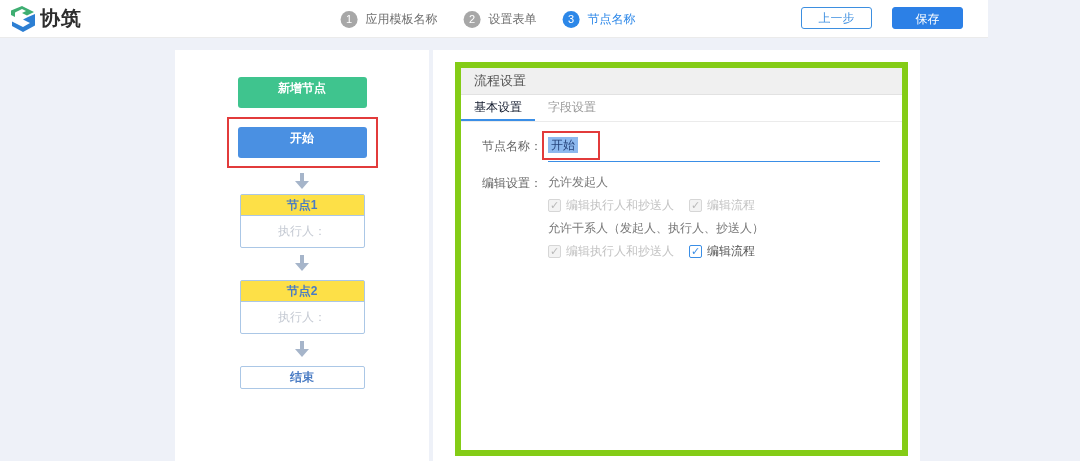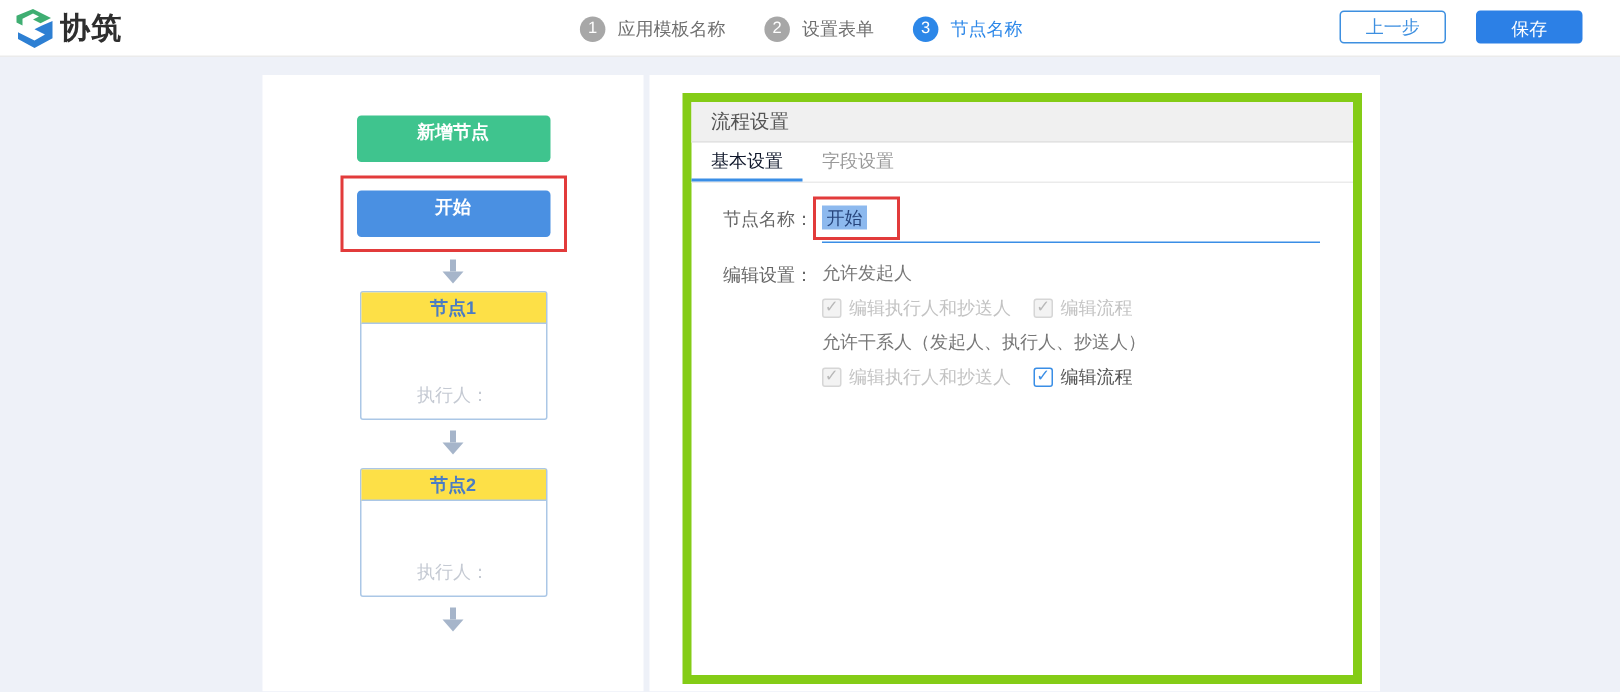--- a/index.html
+++ b/index.html
@@ -6,21 +6,21 @@
   html,body { width:1080px; height:461px; overflow:hidden; }
   body {
     font-family:"Liberation Sans","DejaVu Sans",sans-serif;
     background:#eef1f8;
     position:relative;
     font-size:12px;
   }
 
   
   .topbar {
-    position:absolute; top:0; left:0; width:1080px; height:38px;
+    position:absolute; top:0; left:0; width:988px; height:38px;
     background:#fff; border-bottom:1px solid #ebebeb;
     display:flex; align-items:center;
   }
   .logo { display:flex; align-items:center; margin-left:10px; gap:4px; }
   .logo svg { display:block; }
   .logo-text { font-size:20px; font-weight:bold; color:#2e2e2e; letter-spacing:1px; }
 
   .steps {
     position:absolute; left:50%; top:0; transform:translateX(-52%);
     height:38px; display:flex; align-items:center; gap:26px;
@@ -57,21 +57,21 @@
   .arrow::before { content:""; position:absolute; left:6px; top:0; width:4px; height:8px; background:#a6b5ca; }
   .arrow::after  { content:""; position:absolute; left:1px; top:8px;
                    border-left:7px solid transparent; border-right:7px solid transparent;
                    border-top:8px solid #a6b5ca; }
 
   .node { width:125px; border:1px solid #abc7e6; border-radius:2px; background:#fff; }
   .node-1 { margin-top:5px; }
   .node-2 { margin-top:9px; }
   .node-header { height:21px; line-height:21px; text-align:center; background:#fde047;
                  color:#4a7cc4; font-weight:bold; font-size:12px; border-bottom:1px solid #abc7e6; }
-  .node-body { height:31px; line-height:31px; text-align:center; color:#c5cad3; font-size:12px;margin-top:32px; }
+  .node-body { height:31px; line-height:31px; text-align:center; color:#c5cad3; font-size:12px; }
   .end-node { width:125px; height:23px; line-height:21px; text-align:center; margin-top:9px;
               border:1px solid #abc7e6; border-radius:2px; color:#4a7cc4; font-weight:bold; font-size:12px; background:#fff; }
   .arrow-2 { margin-top:7px; }
   .arrow-3 { margin-top:7px; }
 
   
   .settings-card {
     position:absolute; left:433px; top:50px; width:487px; height:411px; background:#fff;
   }
   .settings-box {
@@ -160,20 +160,21 @@
 
     <div class="arrow arrow-2"></div>
 
     <div class="node node-2">
       <div class="node-header">节点2</div>
       <div class="node-body">执行人：</div>
     </div>
 
     <div class="arrow arrow-3"></div>
 
+    <div class="end-node">结束</div>
   </div>
 </div>
 
 <div class="settings-card">
   <div class="settings-box">
     <div class="settings-header">流程设置</div>
 
     <div class="tabs">
       <div class="tab active">基本设置</div>
       <div class="tab">字段设置</div>

